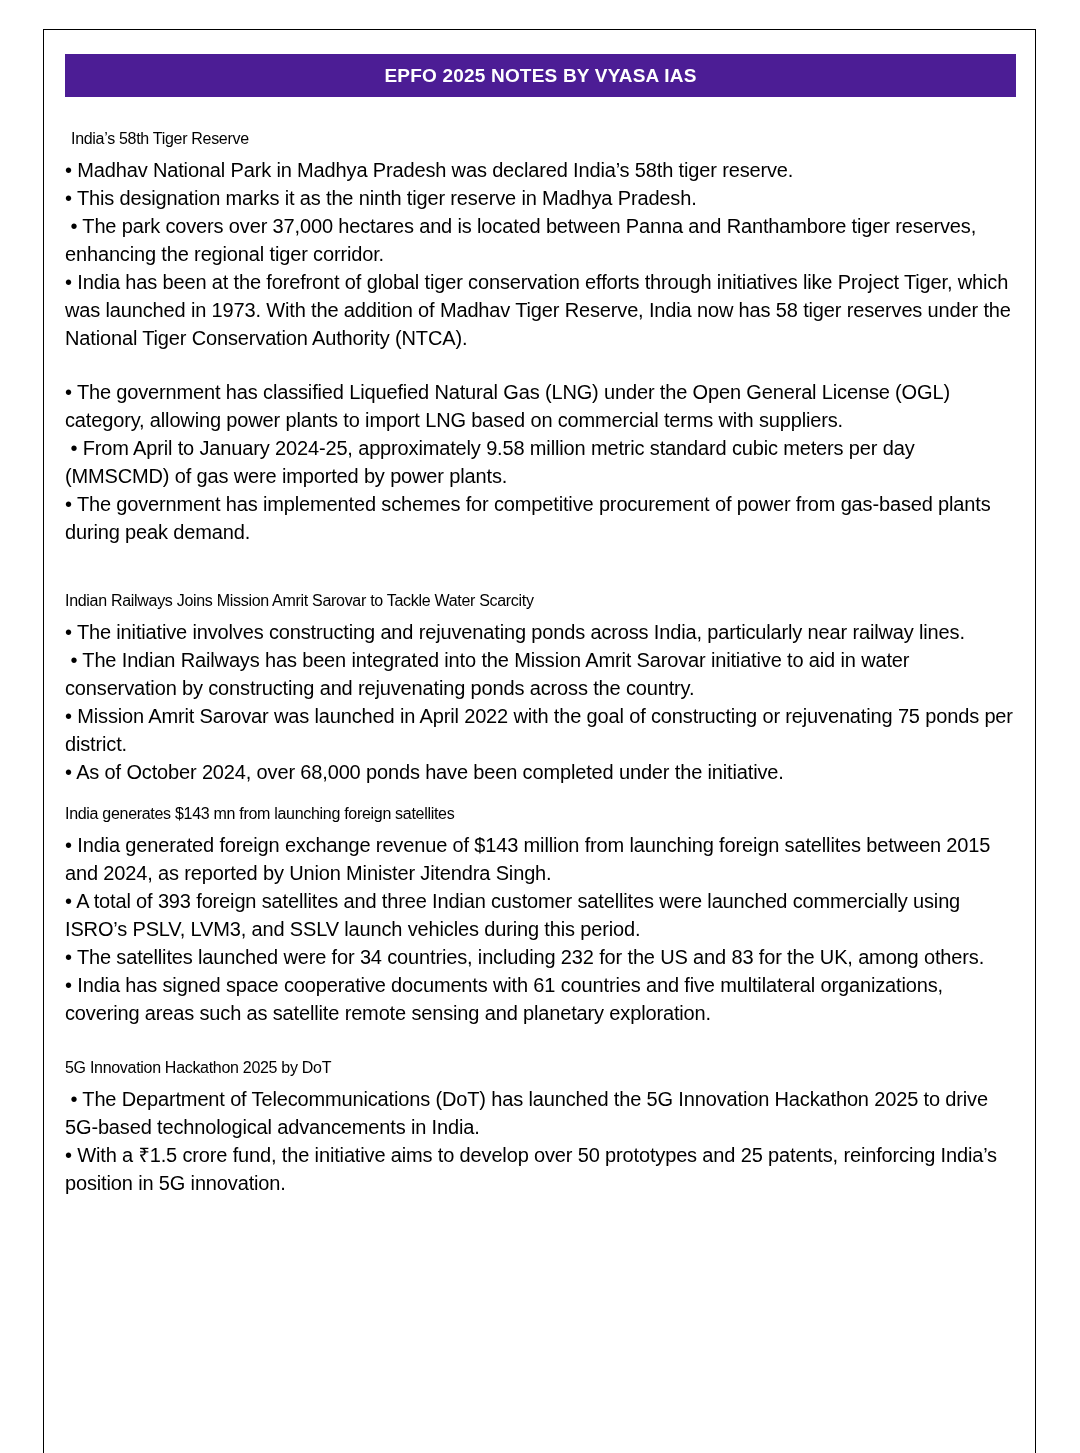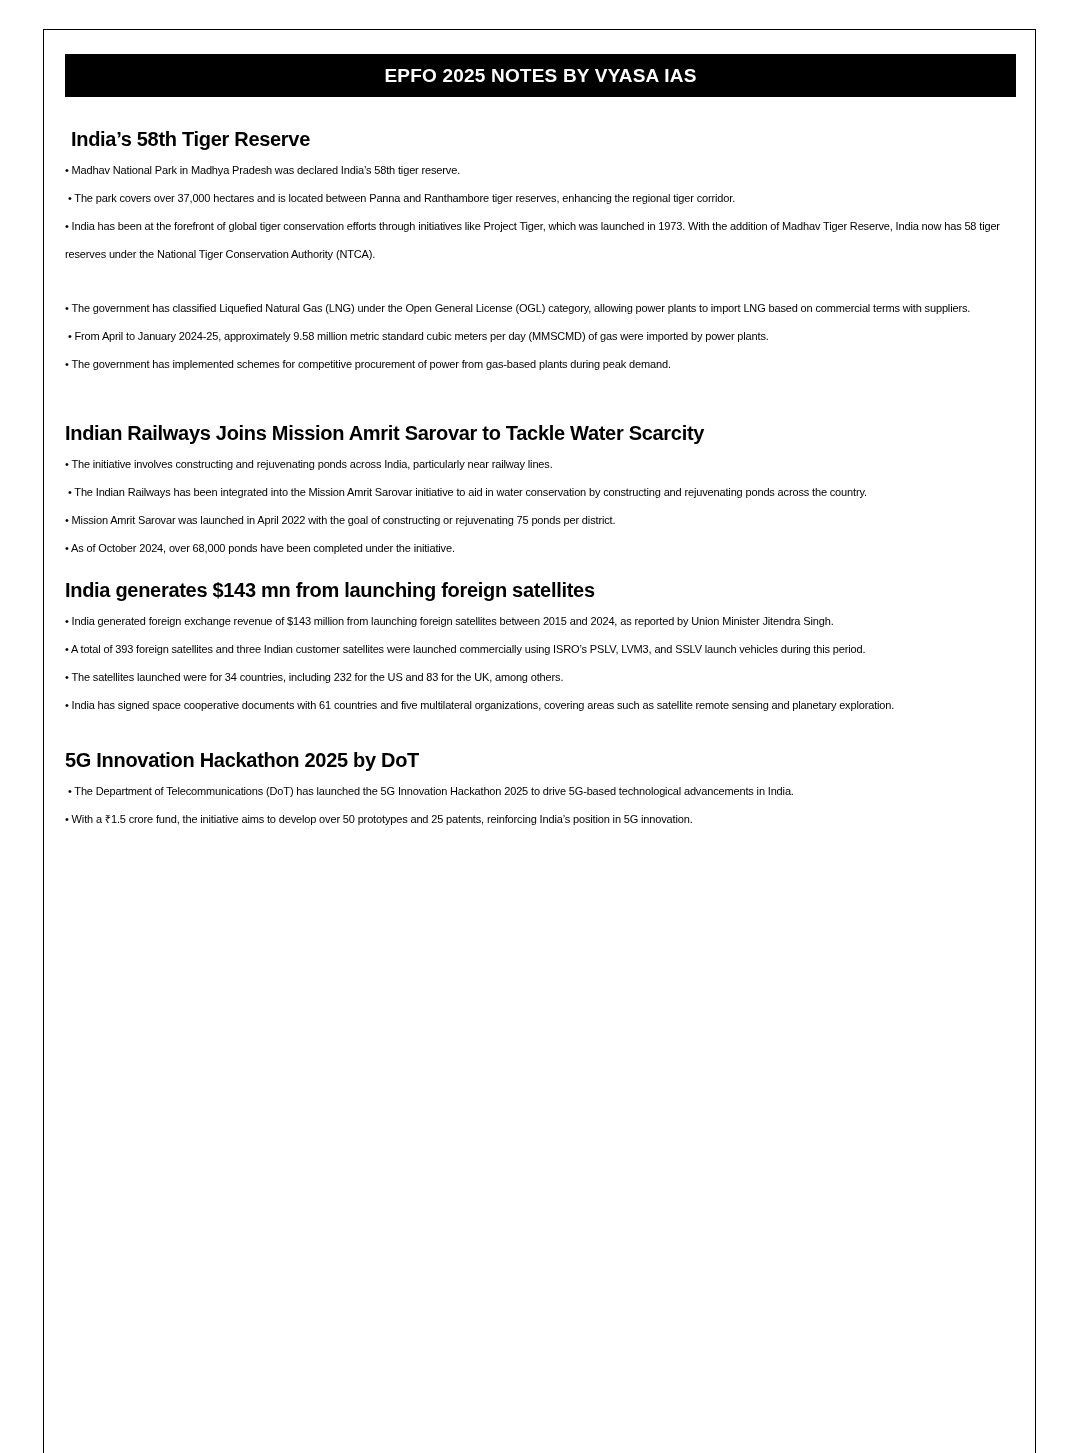--- a/index.html
+++ b/index.html
@@ -23,21 +23,21 @@
       height: 1440px;
       border: 1.5px solid #000;
       box-sizing: border-box;
     }
     .banner {
       position: absolute;
       left: 65px;
       top: 54px;
       width: 951px;
       height: 43px;
-      background: #000000;
+      background: #4c1d95;
       display: flex;
       align-items: center;
       justify-content: center;
     }
     .banner-title {
       color: #ffffff;
       font-family: "Liberation Sans", sans-serif;
       font-weight: bold;
       font-size: 19px;
       letter-spacing: 0.2px;
@@ -46,30 +46,30 @@
       position: absolute;
       left: 65px;
       top: 124px;
       width: 955px;
     }
     .section {
       margin: 0;
     }
     .section-title {
       font-family: "Liberation Sans", sans-serif;
-      font-weight: bold;
-      font-size: 20px;
+      font-weight: normal;
+      font-size: 16px;
       line-height: 30px;
       margin: 0 0 2px 0;
       letter-spacing: -0.3px;
     }
     .section-title.indent1 { padding-left: 6px; }
     .bullet {
       font-family: "Liberation Sans", sans-serif;
-      font-size: 11px;
+      font-size: 20px;
       line-height: 28px;
       margin: 0;
       letter-spacing: -0.15px;
     }
     .bullet.lead-space::before {
       content: "\00a0";
     }
     .footer {
       position: absolute;
       left: 0;
@@ -91,20 +91,21 @@
 
 <div class="banner">
   <span class="banner-title">EPFO 2025 NOTES BY VYASA IAS</span>
 </div>
 
 <div class="content">
 
   <div class="section" style="margin-bottom:26px;">
     <h2 class="section-title indent1">India’s 58th Tiger Reserve</h2>
     <p class="bullet">• Madhav National Park in Madhya Pradesh was declared India’s 58th tiger reserve.</p>
+    <p class="bullet">• This designation marks it as the ninth tiger reserve in Madhya Pradesh.</p>
     <p class="bullet lead-space">• The park covers over 37,000 hectares and is located between Panna and Ranthambore tiger reserves, enhancing the regional tiger corridor.</p>
     <p class="bullet">• India has been at the forefront of global tiger conservation efforts through initiatives like Project Tiger, which was launched in 1973. With the addition of Madhav Tiger Reserve, India now has 58 tiger reserves under the National Tiger Conservation Authority (NTCA).</p>
   </div>
 
   <div class="section" style="margin-bottom:40px;">
     <p class="bullet">• The government has classified Liquefied Natural Gas (LNG) under the Open General License (OGL) category, allowing power plants to import LNG based on commercial terms with suppliers.</p>
     <p class="bullet lead-space">• From April to January 2024-25, approximately 9.58 million metric standard cubic meters per day (MMSCMD) of gas were imported by power plants.</p>
     <p class="bullet">• The government has implemented schemes for competitive procurement of power from gas-based plants during peak demand.</p>
   </div>
 

